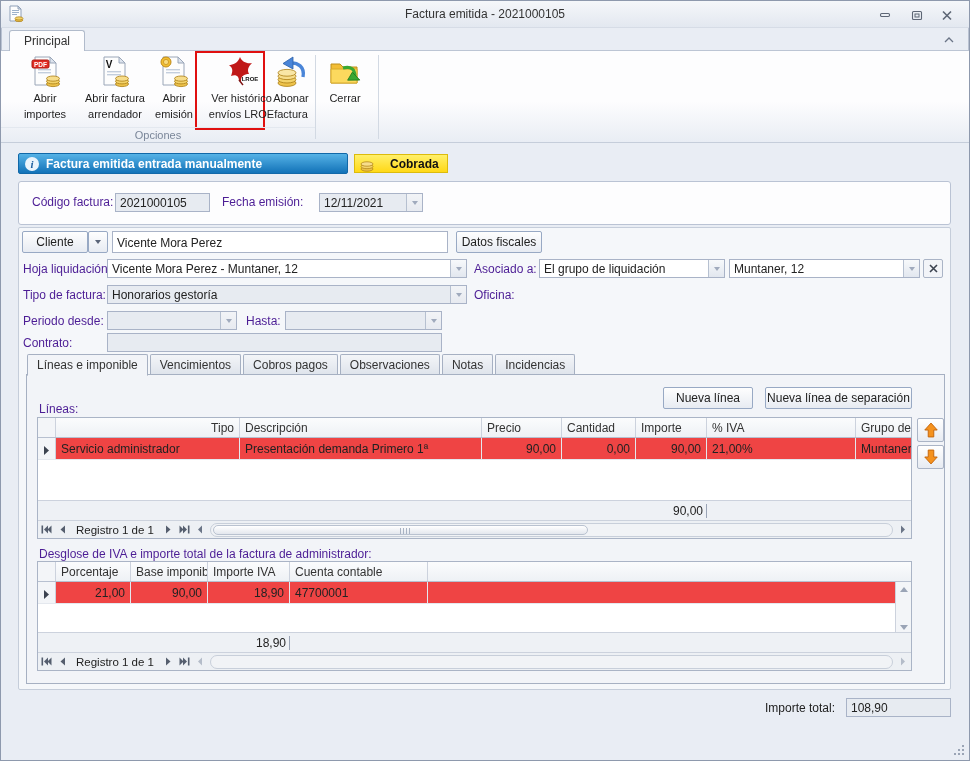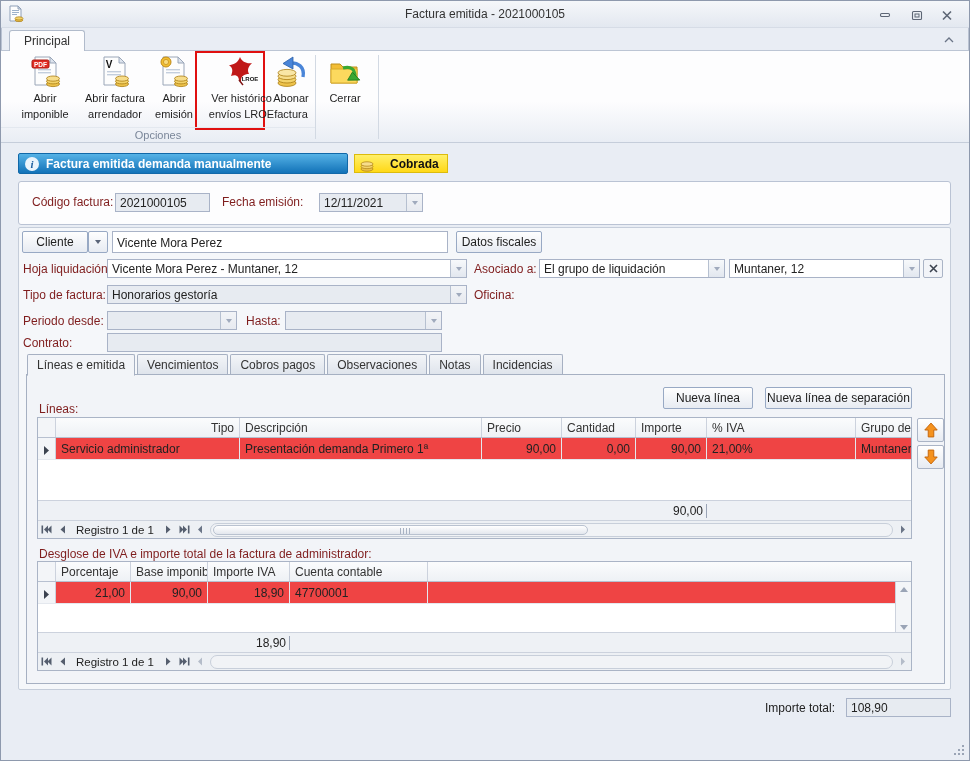--- a/index.html
+++ b/index.html
@@ -43,21 +43,21 @@
                  display:flex; align-items:center; justify-content:center; margin-right:7px; }
   .badge { position:absolute; left:353px; top:11px; height:19px; padding:0 8px 0 4px;
            background:linear-gradient(#fff06a,#ffd816); border:1px solid #dcbb0c; color:#111;
            font-weight:bold; font-size:12px; display:flex; align-items:center; gap:15px; }
 
   .panel1 { position:absolute; left:17px; top:38px; width:933px; height:44px; background:#fdfdfe;
             border:1px solid #bac3d4; border-radius:3px; }
   .group-panel { position:absolute; left:17px; top:84px; width:933px; height:463px;
                  background:#f5f7fa; border:1px solid #c5cdda; border-radius:2px; }
 
-  .lab { position:absolute; font-size:12px; color:#7f1d1d; white-space:nowrap; }
+  .lab { position:absolute; font-size:12px; color:#4c1d95; white-space:nowrap; }
   .field { position:absolute; height:19px; border:1px solid #a9b3c7; background:#fff;
            font-size:12px; padding:2px 4px; white-space:nowrap; overflow:hidden; }
   .field.dis { background:#e7ebf1; }
   .combo .arrow-box { position:absolute; right:0px; top:0px; bottom:0px; width:16px;
            background:linear-gradient(#f7f9fb,#e2e7ef); border-left:1px solid #b6c0d0;
            display:flex; align-items:center; justify-content:center; }
   .tri-down { width:0; height:0; border-left:3.5px solid transparent; border-right:3.5px solid transparent;
               border-top:4px solid #5a6478; }
   .combo.dis .arrow-box { background:linear-gradient(#f2f4f7,#e7eaf0); }
   .combo.dis .tri-down { border-top-color:#a0aabd; }
@@ -161,21 +161,21 @@
           <rect x="10" y="14" width="13" height="1.4" fill="#c3cedd"></rect>
             <rect x="10" y="17" width="13" height="1.4" fill="#c3cedd"></rect>
           <rect x="4" y="5" width="17" height="8" rx="1.5" fill="#e22d24" stroke="#a81a13"></rect>
           <text x="12.5" y="11.5" font-size="6.5" font-weight="bold" fill="#fff" text-anchor="middle" font-family="Liberation Sans, sans-serif">PDF</text>
           <ellipse cx="25" cy="29" rx="6.5" ry="2.6" fill="#edc24a" stroke="#ab7d14" stroke-width="0.8"></ellipse>
           <ellipse cx="25" cy="26.3" rx="6.5" ry="2.6" fill="#f3d36b" stroke="#ab7d14" stroke-width="0.8"></ellipse>
           <ellipse cx="25" cy="23.6" rx="6.5" ry="2.6" fill="#f7dd8b" stroke="#ab7d14" stroke-width="0.8"></ellipse>
         </svg>
       </span>
       <span class="rb-lab">Abrir</span>
-      <span class="rb-lab">imponible</span>
+      <span class="rb-lab">importes</span>
     </div>
 
     <div class="rb-btn" style="left:78px; width:72px;">
       <span class="rb-icon">
         <svg width="34" height="34" viewBox="0 0 34 34">
           <path d="M6 2h15l6 6v22H6z" fill="#fdfdfd" stroke="#9aa6b8"></path>
           <path d="M21 2l6 6h-6z" fill="#dde4ee" stroke="#9aa6b8"></path>
           <text x="11" y="13" font-size="10" font-weight="bold" fill="#111" text-anchor="middle" font-family="Liberation Sans, sans-serif">V</text>
           <rect x="9" y="16" width="14" height="1.4" fill="#c3cedd"></rect>
             <rect x="9" y="19" width="14" height="1.4" fill="#c3cedd"></rect>
@@ -249,21 +249,21 @@
 
     <div class="rb-sep" style="left:314px;"></div>
     <div class="rb-sep" style="left:377px;"></div>
     <div class="rb-grouplab">Opciones</div>
   </div>
 
   <div class="content">
 
     <div class="banner">
       <span class="info-circle">i</span>
-      <span>Factura emitida demanda manualmente</span>
+      <span>Factura emitida entrada manualmente</span>
     </div>
     <div class="badge">
       <svg width="16" height="16" viewBox="0 0 16 16">
         <ellipse cx="8" cy="13" rx="6" ry="2.2" fill="#edc24a" stroke="#ab7d14" stroke-width="0.7"></ellipse>
         <ellipse cx="8" cy="10.5" rx="6" ry="2.2" fill="#f3d36b" stroke="#ab7d14" stroke-width="0.7"></ellipse>
         <ellipse cx="8" cy="8" rx="6" ry="2.2" fill="#f7dd8b" stroke="#ab7d14" stroke-width="0.7"></ellipse>
       </svg>
       <span>Cobrada</span>
     </div>
 
@@ -337,21 +337,21 @@
       <div class="field dis combo dis" style="left:266px; top:83px; width:157px;">
         <span class="arrow-box">
             <span class="tri-down"></span>
           </span>
       </div>
 
       <span class="lab" style="left:4px; top:108px;">Contrato:</span>
       <div class="field dis" style="left:88px; top:105px; width:335px;"></div>
 
       <div class="tabstrip">
-        <div class="tab active">Líneas e emitida</div>
+        <div class="tab active">Líneas e imponible</div>
         <div class="tab">Vencimientos</div>
         <div class="tab">Cobros pagos</div>
         <div class="tab">Observaciones</div>
         <div class="tab">Notas</div>
         <div class="tab">Incidencias</div>
       </div>
 
       <div class="tabpanel">
 
         <div class="btn3d" style="left:636px; top:12px; width:90px; height:22px;">

